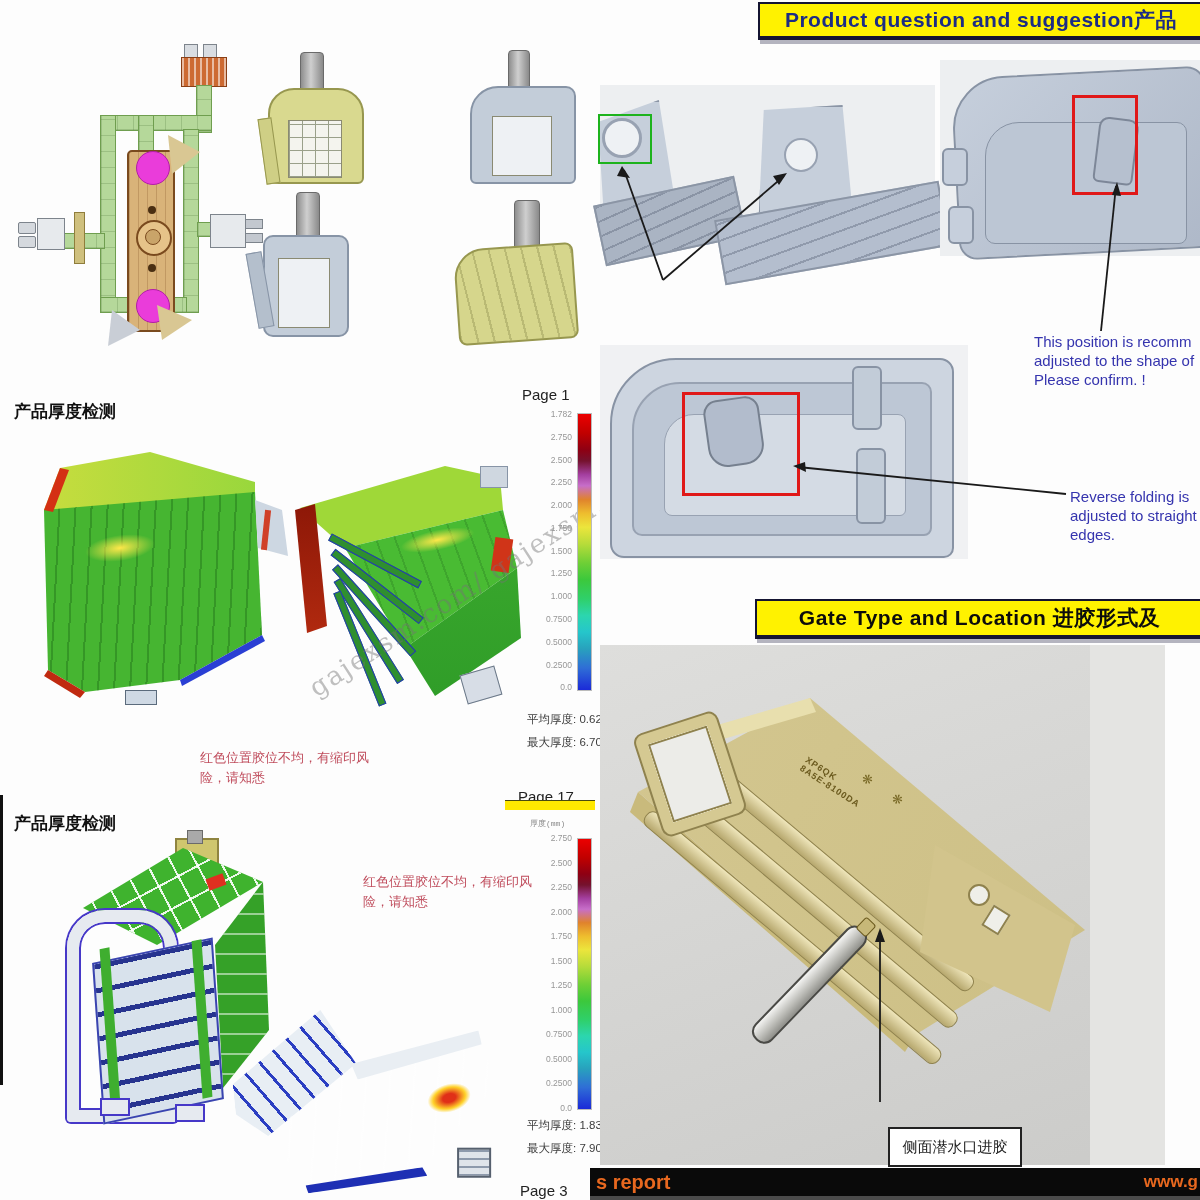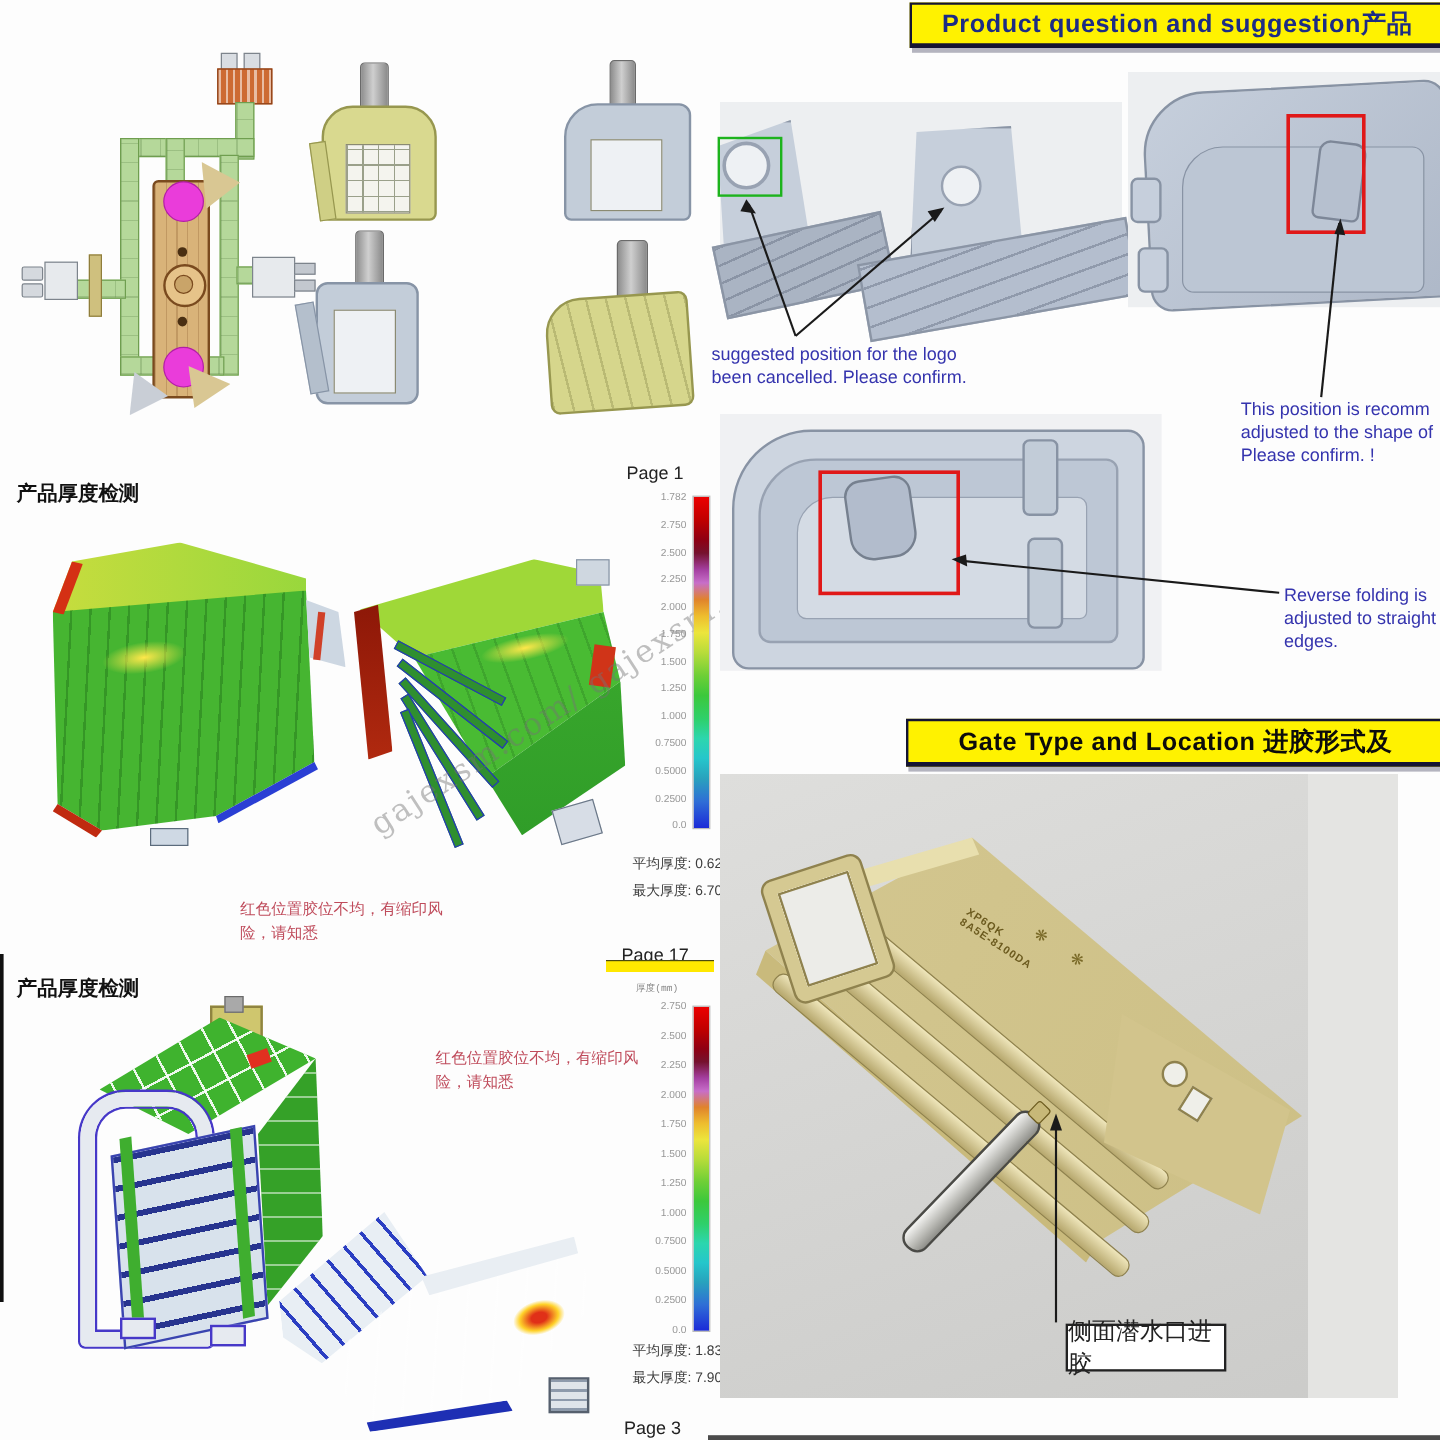--- a/index.html
+++ b/index.html
@@ -28,21 +28,21 @@
          border:1px solid #6a6a6a;border-radius:4px 4px 2px 2px;}
   .partview{position:absolute;border-radius:10px 10px 4px 4px;}
   .pv-grid{position:absolute;background:#f4f4ee;border:1px solid #8a8a72;
      background-image:repeating-linear-gradient(0deg,#9aA08a 0 1px,transparent 1px 13px),
                       repeating-linear-gradient(90deg,#9aA08a 0 1px,transparent 1px 13px);}
   .redrect{position:absolute;border:3px solid #e01818;}
   .greenrect{position:absolute;border:2px solid #1db31d;}
   .wm{position:absolute;color:rgba(115,115,115,.45);font-size:26px;letter-spacing:2px;
       transform:rotate(-33deg);white-space:nowrap;font-family:"DejaVu Serif","Liberation Serif",serif;}
   .labelbox{position:absolute;background:#fff;border:2px solid #222;display:flex;align-items:center;
-            justify-content:center;font-size:20px;color:#222;}
+            justify-content:center;font-size:15px;color:#222;margin-top:24px;}
   svg.overlay{position:absolute;inset:0;pointer-events:none;}
 </style>
 </head>
 <body>
 
 <div id="stage">
 
   <div class="abs" style="left:0;top:0;width:595px;height:380px;">
 
     <div class="abs" style="left:184px;top:44px;width:12px;height:13px;background:#d9dde2;border:1px solid #7d848c;"></div>
@@ -208,22 +208,20 @@
   <div class="banner" style="left:758px;top:2px;width:442px;height:32px;color:#1c2c85;">Product question and suggestion产品</div>
 
   <div class="abs" style="left:600px;top:85px;width:335px;height:152px;background:#edeff1;"></div>
   <div class="abs" style="left:598px;top:100px;width:74px;height:118px;background:#c6cfdb;border:2px solid #8b95a5;clip-path:polygon(0 18%,78% 0,100% 88%,8% 100%);"></div>
   <div class="abs" style="left:602px;top:118px;width:34px;height:34px;border-radius:50%;background:#eef1f4;border:3px solid #98a2b2;"></div>
   <div class="abs" style="left:598px;top:190px;width:140px;height:58px;background:#aab4c3;border:2px solid #8b95a5;transform:rotate(-12deg);background-image:repeating-linear-gradient(-12deg,rgba(90,100,120,.4) 0 2px,transparent 2px 14px);"></div>
   <div class="greenrect" style="left:598px;top:114px;width:50px;height:46px;"></div>
   <div class="abs" style="left:758px;top:105px;width:92px;height:122px;background:#c6cfdb;border:2px solid #8b95a5;clip-path:polygon(6% 4%,88% 0,100% 96%,0 100%);"></div>
   <div class="abs" style="left:784px;top:138px;width:30px;height:30px;border-radius:50%;background:#eef1f4;border:2px solid #98a2b2;"></div>
   <div class="abs" style="left:718px;top:200px;width:224px;height:62px;background:#b4bece;border:2px solid #8b95a5;transform:rotate(-10deg);background-image:repeating-linear-gradient(-10deg,rgba(90,100,120,.4) 0 2px,transparent 2px 16px);"></div>
-  <div class="note" style="left:593px;top:286px;width:240px;">suggested position for the logo
-been cancelled. Please confirm.</div>
 
   <div class="abs" style="left:940px;top:60px;width:260px;height:196px;background:#edeff1;"></div>
   <div class="abs" style="left:955px;top:72px;width:250px;height:178px;background:linear-gradient(135deg,#c6cfdc,#aeb8c8);border:2px solid #8893a4;border-radius:52px 18px 14px 18px;transform:rotate(-3deg);"></div>
   <div class="abs" style="left:985px;top:122px;width:200px;height:120px;background:#bcc6d4;border:1px solid #8893a4;border-radius:34px 10px 8px 10px;"></div>
   <div class="abs" style="left:1096px;top:118px;width:36px;height:62px;background:#b6c0cf;border:2px solid #7d8798;border-radius:10px 10px 6px 6px;transform:rotate(7deg);"></div>
   <div class="abs" style="left:942px;top:148px;width:22px;height:34px;background:#c6cfdc;border:2px solid #8893a4;border-radius:6px;"></div>
   <div class="abs" style="left:948px;top:206px;width:22px;height:34px;background:#c6cfdc;border:2px solid #8893a4;border-radius:6px;"></div>
   <div class="redrect" style="left:1072px;top:95px;width:60px;height:94px;"></div>
   <div class="note" style="left:1034px;top:332px;width:170px;">This position is recomm
 adjusted to the shape of
@@ -259,20 +257,24 @@
   <div class="abs" style="left:798px;top:772px;font-size:9px;font-weight:bold;color:#6b5a1e;letter-spacing:1px;white-space:pre-line;transform:rotate(33deg);">XP6QK
 8A5E-8100DA</div>
   <div class="abs" style="left:862px;top:772px;font-size:13px;color:#7a6a28;transform:rotate(20deg);">❋</div>
   <div class="abs" style="left:892px;top:792px;font-size:13px;color:#7a6a28;transform:rotate(20deg);">❋</div>
 
   <div class="abs" style="left:756px;top:1028px;width:150px;height:20px;background:linear-gradient(180deg,#f4f4f2,#b9b9b4 60%,#8f8f8a);border:2px solid #4a4a46;border-radius:11px;transform:rotate(-46deg);transform-origin:left center;"></div>
   <div class="abs" style="left:858px;top:920px;width:14px;height:12px;background:#c7b878;border:1px solid #6b5a1e;border-radius:3px;transform:rotate(-46deg);"></div>
 
   <div class="labelbox" style="left:888px;top:1103px;width:130px;height:36px;">侧面潜水口进胶</div>
 
+  <div class="abs" style="left:590px;top:1168px;width:610px;height:28px;background:#0a0a0a;display:flex;align-items:center;justify-content:space-between;padding:0 6px;box-sizing:border-box;">
+    <span style="color:#e8681f;font-weight:bold;font-size:20px;">s report</span>
+    <span style="color:#e8681f;font-weight:bold;font-size:17px;margin-right:-4px;">www.g</span>
+  </div>
   <div class="abs" style="left:590px;top:1196px;width:610px;height:4px;background:#4b4b4b;"></div>
 
   <svg class="overlay" viewBox="0 0 1200 1200">
     <line x1="663" y1="280" x2="624" y2="170" stroke="#1a1a1a" stroke-width="1.8"></line>
     <polygon points="622,166 630,178 617,176" fill="#1a1a1a"></polygon>
     <line x1="663" y1="280" x2="784" y2="176" stroke="#1a1a1a" stroke-width="1.8"></line>
     <polygon points="787,173 779,185 773,176" fill="#1a1a1a"></polygon>
     <line x1="1101" y1="331" x2="1116" y2="186" stroke="#1a1a1a" stroke-width="1.8"></line>
     <polygon points="1117,182 1121,196 1112,195" fill="#1a1a1a"></polygon>
     <line x1="1066" y1="494" x2="798" y2="467" stroke="#1a1a1a" stroke-width="1.8"></line>

